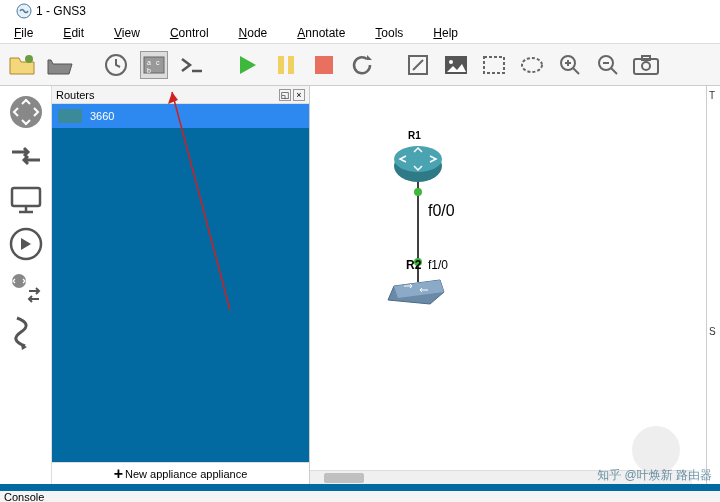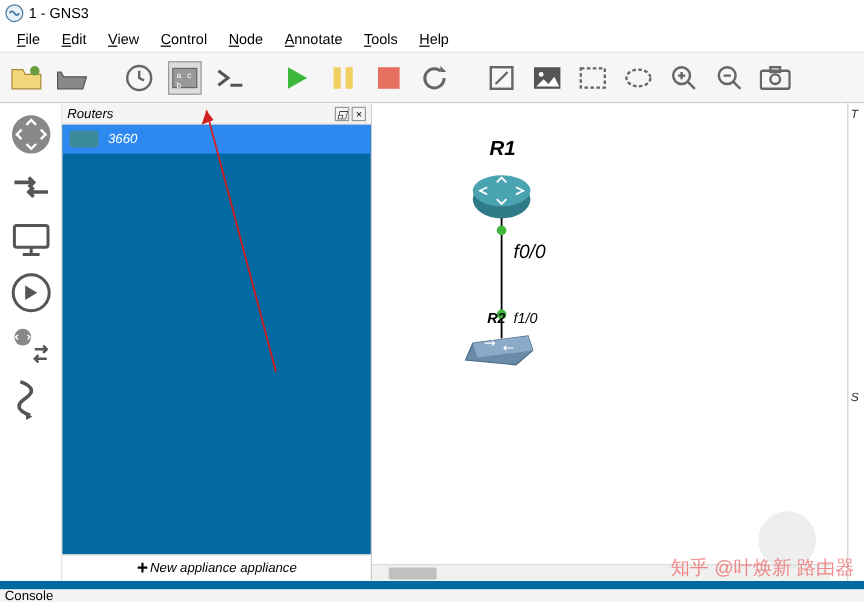--- a/index.html
+++ b/index.html
@@ -1,43 +1,43 @@
 <!DOCTYPE html>
 <html><head>
 <meta charset="utf-8">
 <style>
 * { box-sizing: border-box; margin: 0; padding: 0; }
 body { font-family: Arial, sans-serif; font-size: 12px; background: #fff; width: 720px; height: 502px; overflow: hidden; position: relative; }
-.titlebar { height: 22px; display: flex; align-items: center; padding: 0 4px; background: #fff; }
+.titlebar { height: 22px; display: flex; align-items: center; padding: 0 16px; background: #fff; }
 .app-icon { width: 16px; height: 16px; margin-right: 4px; }
 .title { font-size: 12px; }
-.menubar { height: 22px; display: flex; align-items: center; padding: 0 6px; gap: 2px; border-bottom: 1px solid #ddd; }
+.menubar { height: 22px; display: flex; align-items: center; padding: 0 6px; gap: 14px; border-bottom: 1px solid #ddd; }
 .menu-item { padding: 2px 8px; cursor: pointer; }
 .menu-item span.u { text-decoration: underline; }
 .toolbar { height: 42px; display: flex; align-items: center; padding: 0 8px; gap: 10px; border-bottom: 1px solid #ccc; background: #f6f6f6; }
 .tb-btn { width: 28px; height: 28px; display: flex; align-items: center; justify-content: center; cursor: pointer; }
 .tb-sep { width: 8px; }
-.main { display: flex; height: 398px; font-style: italic; }
+.main { display: flex; height: 398px; }
 .left-tools { width: 52px; background: #fff; border-right: 1px solid #ddd; display: flex; flex-direction: column; align-items: center; padding-top: 6px; gap: 4px; }
 .lt-btn { width: 40px; height: 40px; display: flex; align-items: center; justify-content: center; cursor: pointer; }
 .devices-panel { width: 258px; border-right: 1px solid #ccc; display: flex; flex-direction: column; background: #fff; }
 .dp-header { height: 18px; display: flex; align-items: center; justify-content: space-between; padding: 0 4px; font-size: 11px; border-bottom: 1px solid #ddd; background: #f4f4f4; }
 .dp-close { display: flex; gap: 2px; }
 .dp-close-btn { width: 12px; height: 12px; border: 1px solid #999; font-size: 9px; display: flex; align-items: center; justify-content: center; cursor: pointer; }
 .dp-list { flex: 1; background: #0369a1; overflow: auto; }
 .dp-item { height: 24px; display: flex; align-items: center; padding: 0 6px; gap: 8px; background: #2d89ef; color: #fff; font-size: 11px; }
 .dp-icon { width: 24px; height: 14px; background: #3a8a9a; border-radius: 2px; }
 .dp-footer { height: 22px; display: flex; align-items: center; justify-content: center; font-size: 11px; border-top: 1px solid #ddd; cursor: pointer; }
 .canvas-area { flex: 1; position: relative; background: #fff; }
 .right-panel { width: 14px; background: #fff; border-left: 1px solid #ccc; position: relative; }
 .right-label { position: absolute; left: 2px; font-size: 10px; color: #333; }
 .scroll-h { position: absolute; bottom: 0; left: 0; right: 14px; height: 14px; border-top: 1px solid #ddd; background: #f0f0f0; }
 .scroll-h-thumb { position: absolute; left: 14px; top: 2px; width: 40px; height: 10px; background: #c0c0c0; border-radius: 2px; }
 .console { height: 18px; border-top: 7px solid #0369a1; padding: 0 4px; font-size: 11px; display: flex; align-items: center; background: #f4f4f4; }
-.watermark { position: absolute; right: 8px; bottom: 18px; color: #ef4444; font-size: 16px; opacity: 0.6; pointer-events: none; }
+.watermark { position: absolute; right: 8px; bottom: 18px; color: #0c4a6e; font-size: 12px; opacity: 0.6; pointer-events: none; }
 .watermark-circle { position: absolute; right: 40px; bottom: 28px; width: 48px; height: 48px; border-radius: 50%; background: #ddd; opacity: 0.5; pointer-events: none; }
 .arrow-svg { position: absolute; left: 0; top: 0; pointer-events: none; }
 </style>
 </head>
 <body>
 
 <div class="titlebar">
   <span class="app-icon">
     <svg width="16" height="16" viewBox="0 0 16 16">
         <circle cx="8" cy="8" r="7" fill="#e8f0f8" stroke="#4a7aa0"></circle>
@@ -236,21 +236,21 @@
         <ellipse cx="108" cy="73" rx="24" ry="13" fill="#4aa3b0"></ellipse>
         <path d="M96 70 L90 73 L96 76 M120 70 L126 73 L120 76 M104 66 L108 62 L112 66 M104 80 L108 84 L112 80" stroke="#fff" stroke-width="1.5" fill="none"></path>
       </g>
 
       <g>
         <path d="M84 200 L130 194 L134 206 L120 218 L78 214 Z" fill="#6a8aa8" stroke="#4a6a88"></path>
         <path d="M84 200 L130 194 L134 206 L88 212 Z" fill="#8aaac8"></path>
         <path d="M94 200 L102 200 M100 198 L102 200 L100 202 M118 204 L110 204 M112 202 L110 204 L112 206" stroke="#fff" stroke-width="1" fill="none"></path>
       </g>
     </svg>
-    <div style="position:absolute;left:98px;top:28px;font-weight:bold;font-size:17px;">R1</div>
+    <div style="position:absolute;left:98px;top:44px;font-weight:bold;font-size:10px;">R1</div>
     <div style="position:absolute;left:118px;top:116px;font-size:16px;">f0/0</div>
     <div style="position:absolute;left:96px;top:172px;font-weight:bold;font-size:12px;">R2</div>
     <div style="position:absolute;left:118px;top:172px;font-size:12px;">f1/0</div>
     <div class="scroll-h">
         <div class="scroll-h-thumb"></div>
       </div>
   </div>
 
   <div class="right-panel">
     <div class="right-label" style="top:4px;">T</div>

